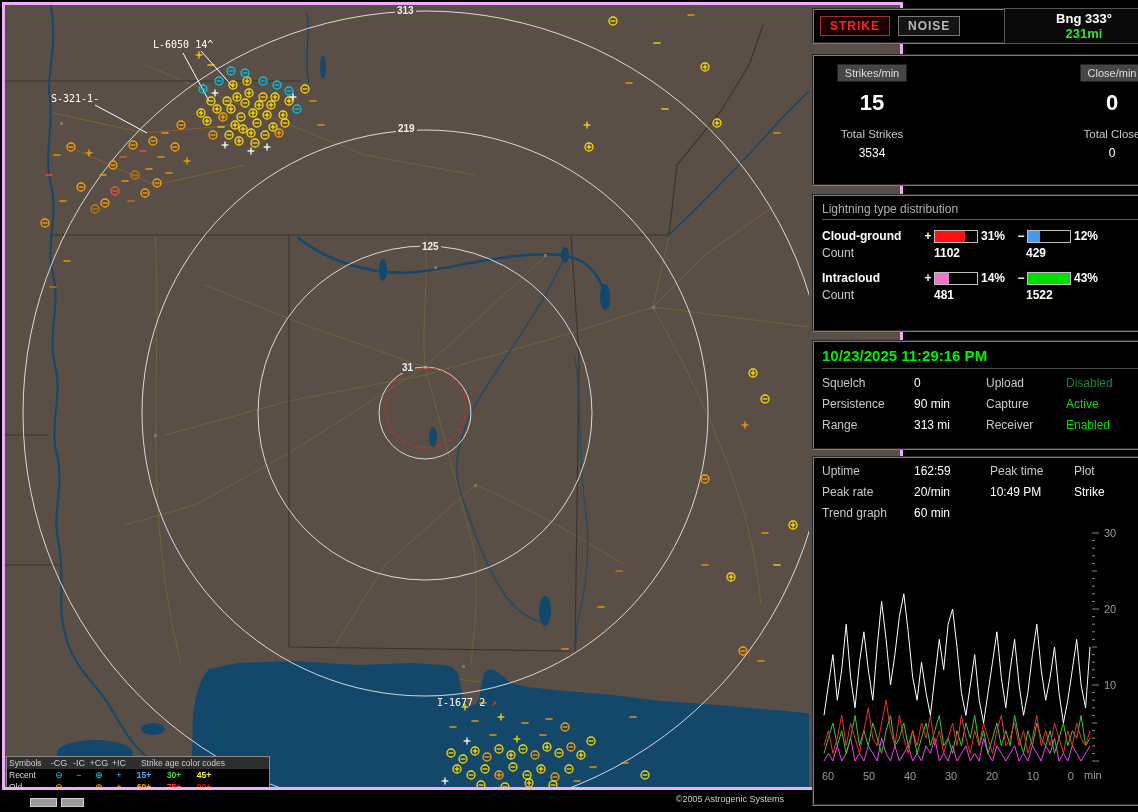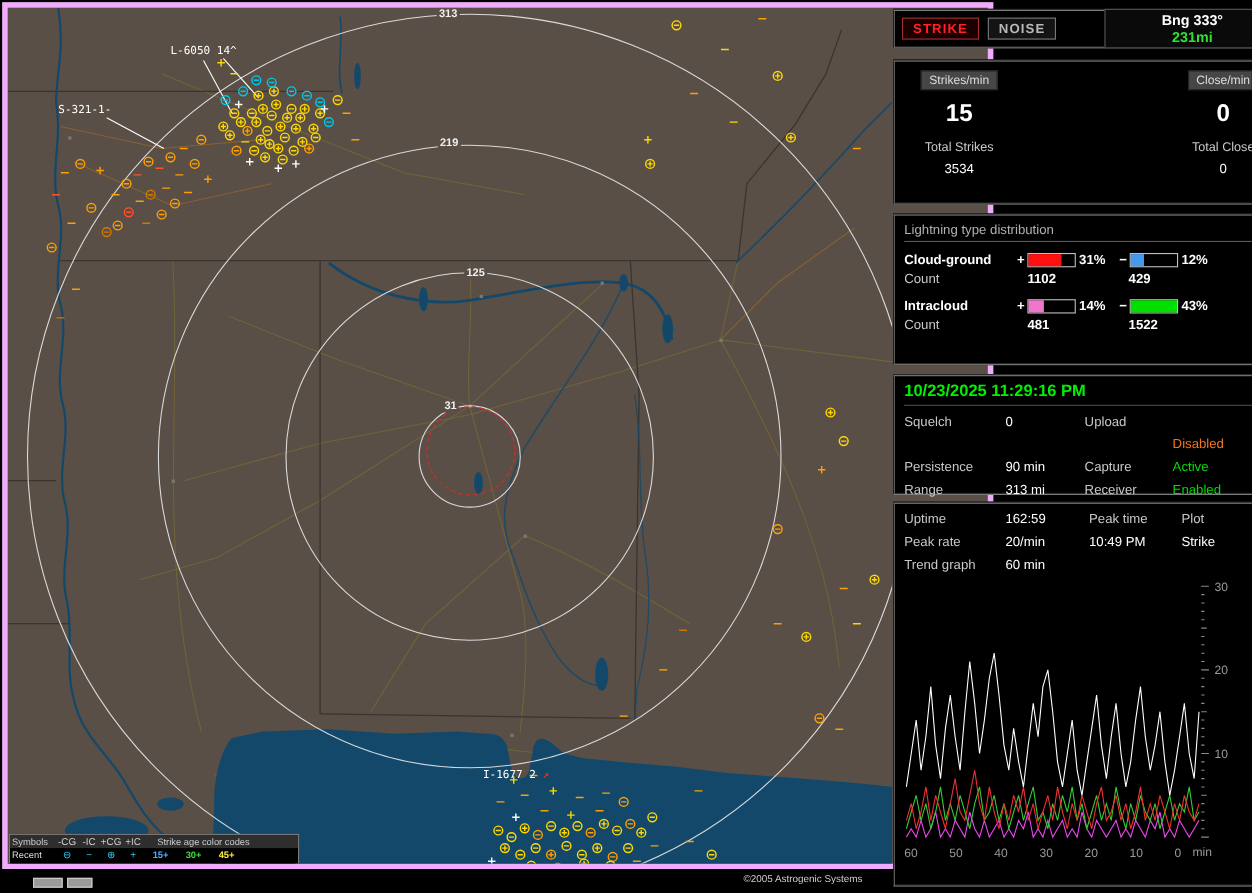--- a/index.html
+++ b/index.html
@@ -1,20 +1,20 @@
 <!DOCTYPE html>
 <html><head>
 <meta charset="utf-8">
 <style>
   html,body{margin:0;padding:0;background:#000;}
   body{width:1138px;height:812px;position:relative;overflow:hidden;
        font-family:"Liberation Sans",sans-serif;-webkit-font-smoothing:none;}
   
   .map-window{position:absolute;left:2px;top:2px;width:901px;height:788px;
-              background:#594f47;border:5px solid #f0abfc;box-sizing:border-box;overflow:hidden;}
+              background:#594f47;border:3px solid #f0abfc;box-sizing:border-box;overflow:hidden;}
   #map-svg{position:absolute;left:0;top:0;}
   .ring-label{position:absolute;font:bold 10px "Liberation Sans",sans-serif;color:#f0f0f0;
               background:#594f47;padding:0 2px;line-height:11px;}
   .cell-label{position:absolute;font:10px "DejaVu Sans Mono",monospace;color:#fff;white-space:nowrap;}
   .cell-arrow{color:#ff2a00;font-weight:bold;}
   
   .map-legend{position:absolute;left:1px;top:751px;width:262px;background:#000;
               border:1px solid #8a8a8a;font:8.5px "Liberation Sans",sans-serif;color:#ddd;}
   .leg-row{display:flex;align-items:center;height:12px;padding:0 2px;}
   .leg-head{background:#2e2e2e;color:#ccc;}
@@ -57,21 +57,21 @@
   .pct{width:34px;color:#fff;font-weight:bold;padding-left:3px;}
   .count-row{display:flex;height:16px;margin-bottom:8px;}
   .count-label{width:100px;color:#c8c8c8;}
   .cv1{width:90px;padding-left:12px;box-sizing:border-box;color:#fff;font-weight:bold;}
   .cv2{padding-left:14px;color:#fff;font-weight:bold;}
   #panel-status{top:340px;height:110px;padding:5px 8px;}
   .datetime{color:#00f000;font-weight:bold;font-size:15px;border-bottom:1px solid #4a4a4a;
             padding-bottom:4px;margin-bottom:7px;}
   .set-grid{display:grid;grid-template-columns:92px 72px 80px 60px;row-gap:7px;}
   .lab{color:#c8c8c8;} .val{color:#fff;}
-  .val-green{color:#00dd00;} .val-gray{color:#f97316;margin-top:20px;}
+  .val-green{color:#00dd00;} .val-gray{color:#15803d;}
   #panel-trend{top:456px;height:350px;padding:6px 8px;}
   .info-grid{display:grid;grid-template-columns:92px 76px 84px 54px;row-gap:7px;margin-bottom:9px;}
   #trend-svg{display:block;}
   .xaxis{display:flex;width:252px;justify-content:space-between;color:#9a9a9a;font-size:11px;margin-top:1px;}
   .xunit{color:#9a9a9a;font-size:11px;margin-left:10px;}
   .xaxis-row{display:flex;}
 </style>
 </head>
 <body>
 

